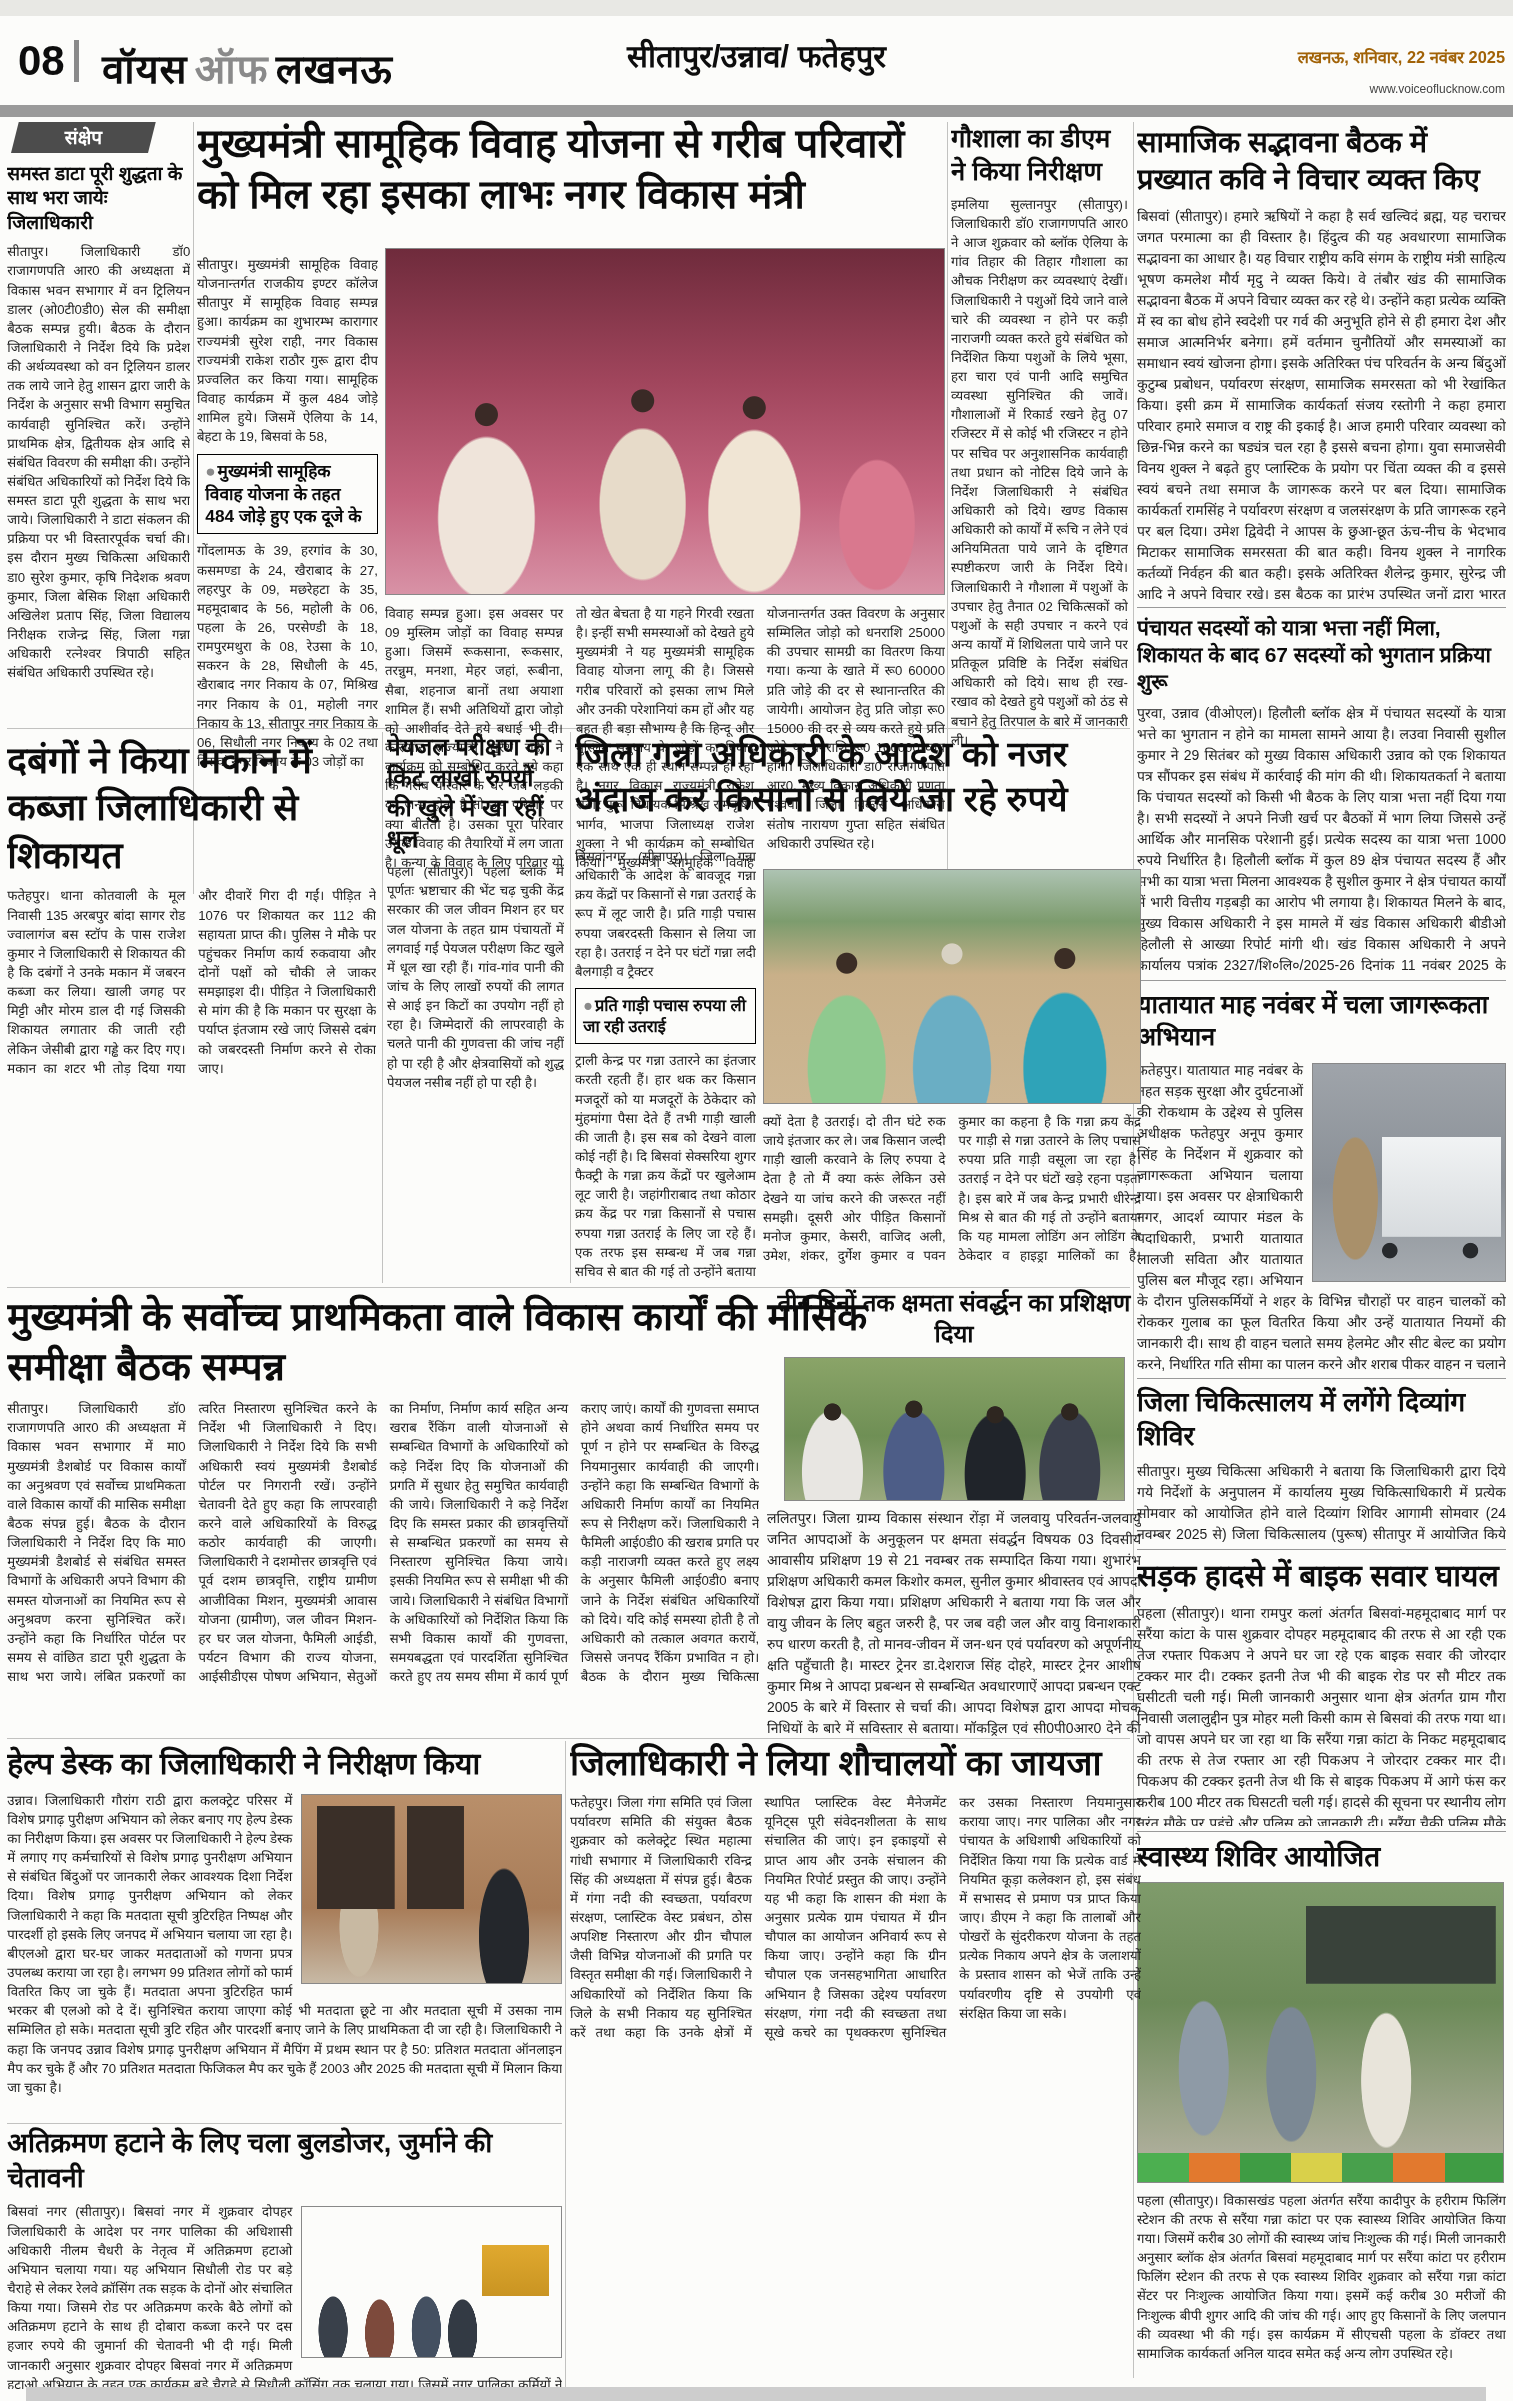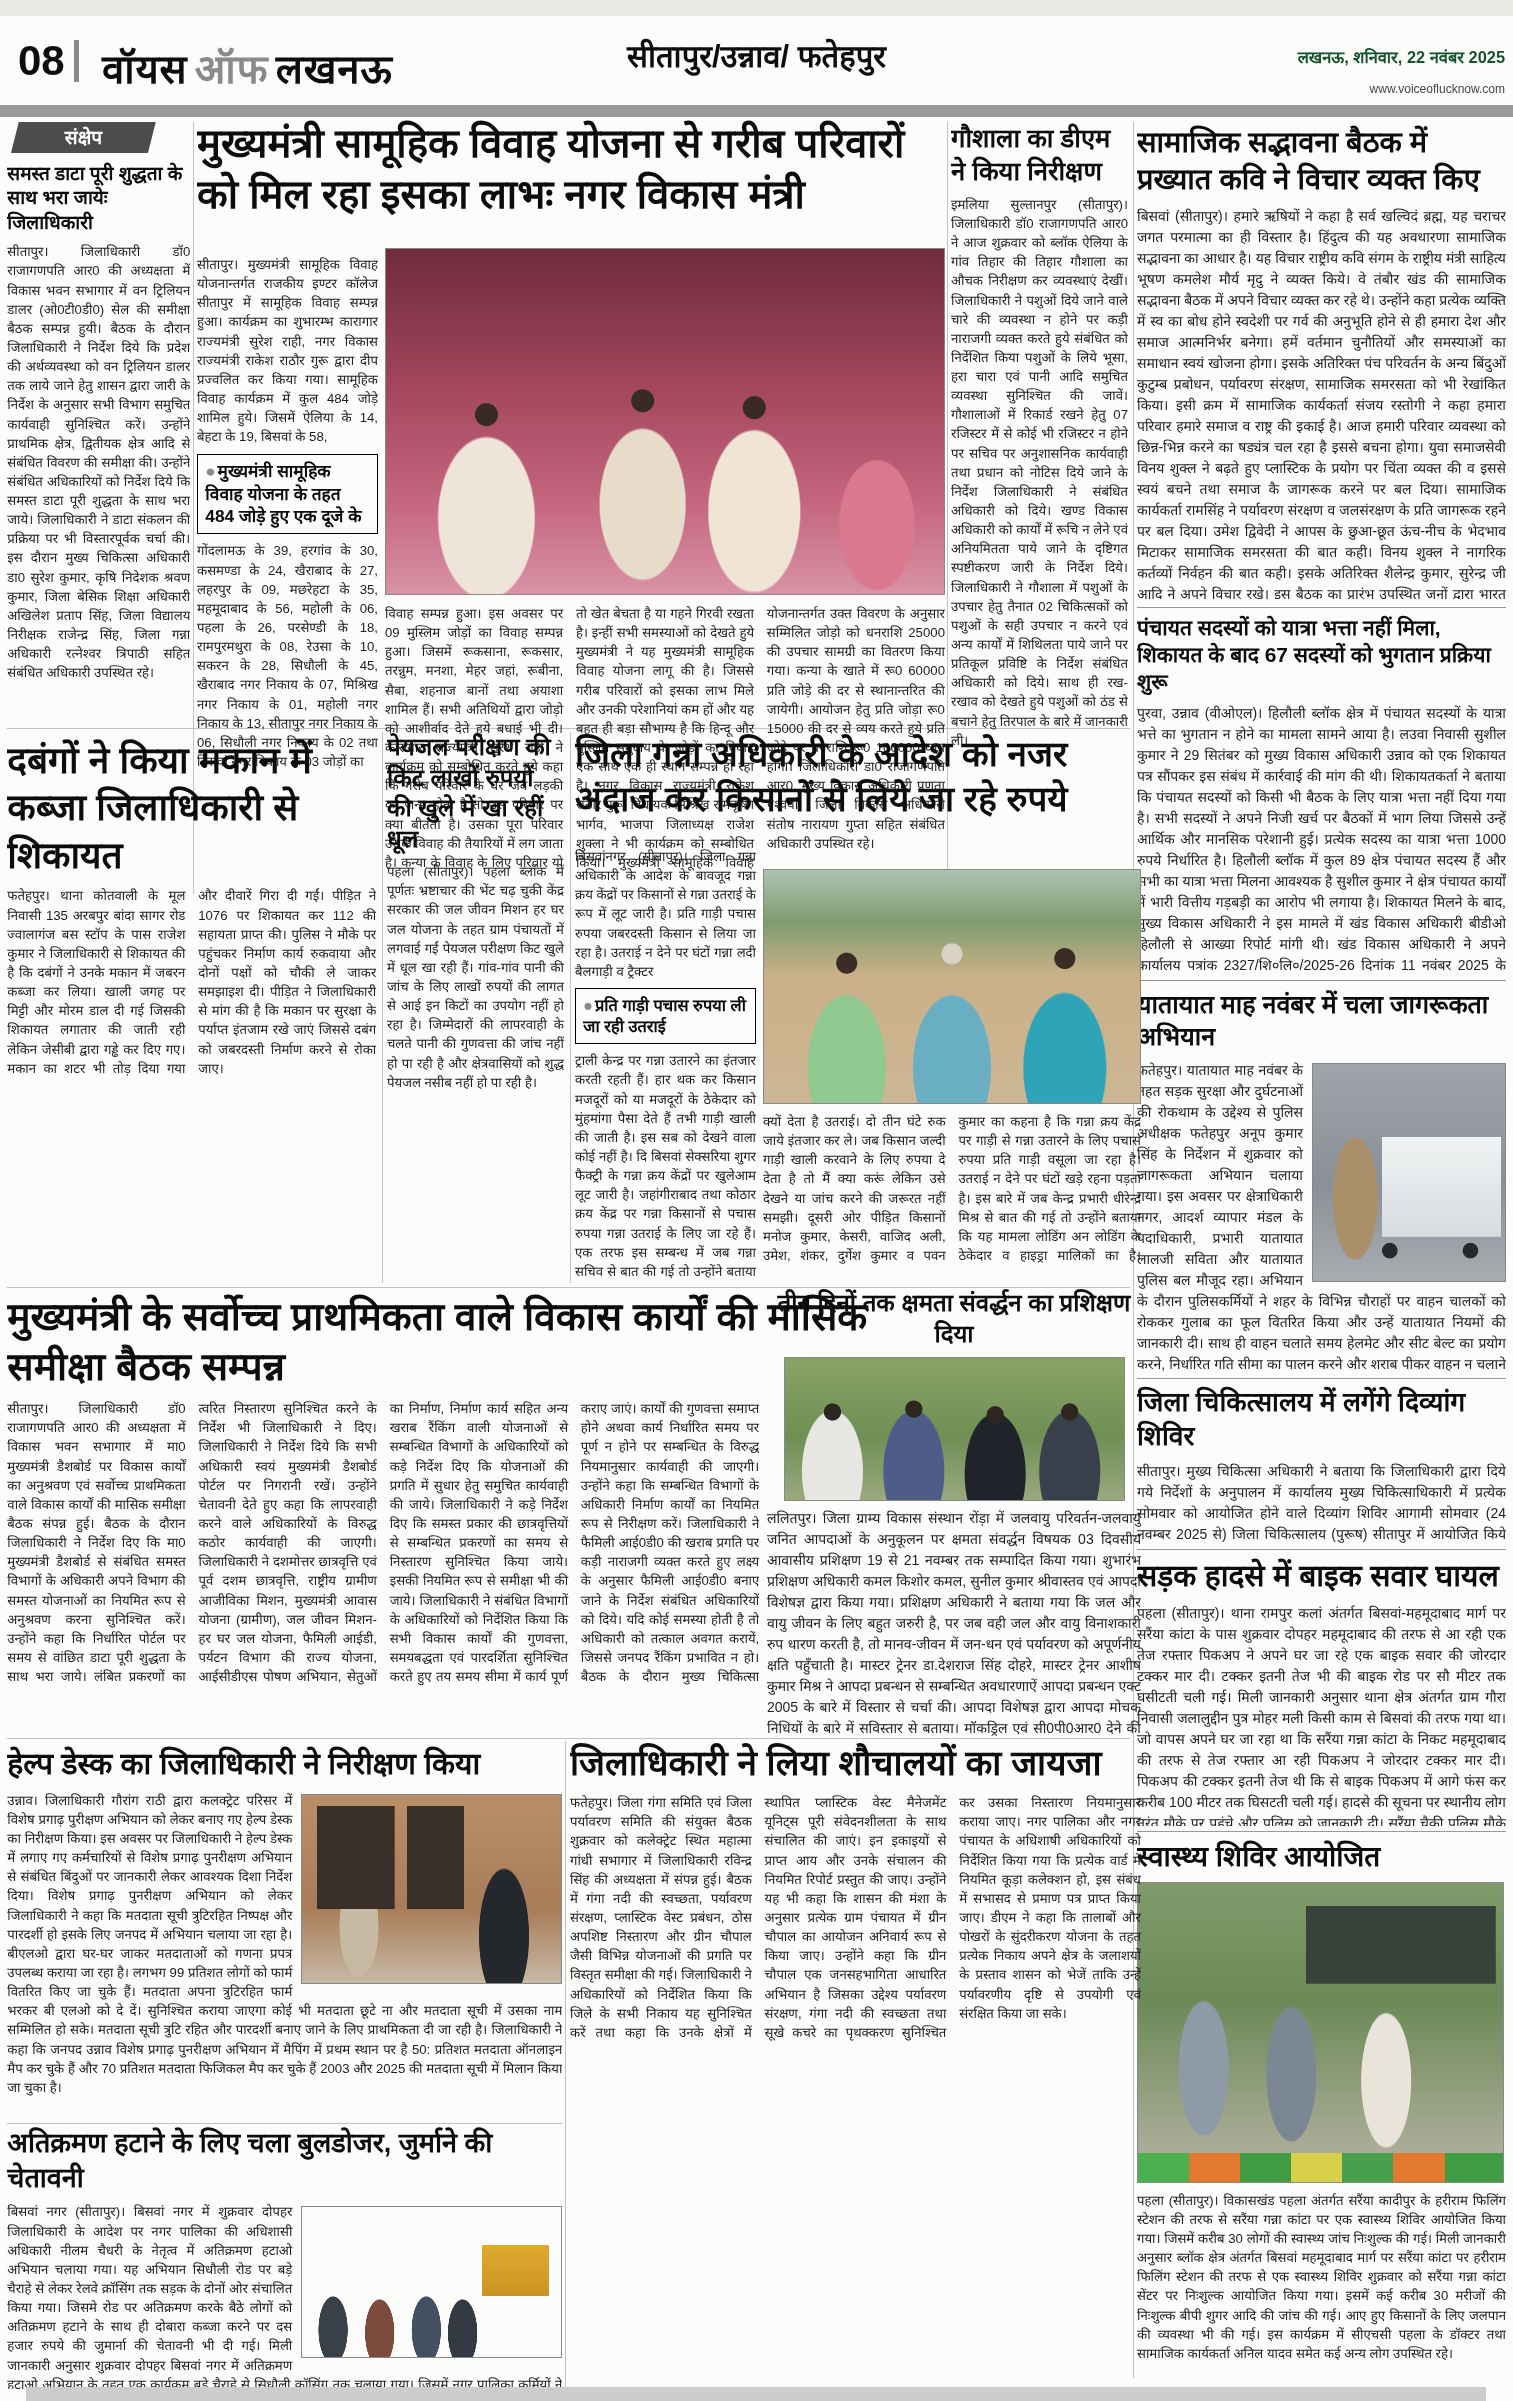--- a/index.html
+++ b/index.html
@@ -5,21 +5,21 @@
   *{box-sizing:border-box;margin:0;padding:0}
   html,body{background:#e8e8e4}
   .page{position:relative;width:1513px;height:2401px;margin:16px auto;background:#fcfcfa;
         font-family:"Liberation Sans",sans-serif;color:#1c1c1c;overflow:hidden}
   
   .pageno{position:absolute;left:18px;top:24px;font-size:42px;font-weight:bold;color:#0d0d0d;
           border-right:5.5px solid #8a8a8a;padding-right:9px;line-height:1}
   .brand{position:absolute;left:102px;top:24px;font-size:40px;font-weight:bold;color:#0d0d0d;letter-spacing:0.9px}
   .brand .mid{color:#8a8a8a;padding:0 7.3px}
   .edition{position:absolute;left:501px;top:18px;width:511px;text-align:center;font-size:31px;font-weight:bold;color:#0d0d0d}
-  .pubdate{position:absolute;left:1187px;top:29px;width:318px;text-align:right;font-size:16.4px;font-weight:bold;color:#14532d}
+  .pubdate{position:absolute;left:1187px;top:29px;width:318px;text-align:right;font-size:16.4px;font-weight:bold;color:#a16207}
   .website{position:absolute;left:1187px;top:66px;width:318px;text-align:right;font-size:12px;color:#444}
   .topbar{position:absolute;left:0;top:89px;width:1513px;height:12px;background:#9a9a9a}
   .footbar{position:absolute;left:25.6px;top:2371px;width:1460px;height:27px;background:#cdcdcd}
   
   .art{position:absolute;overflow:hidden}
   .hl{font-weight:bold;color:#0c0c0c;line-height:1.28;margin-bottom:7.3px}
   .bd{font-size:13.2px;line-height:1.45;text-align:justify;color:#1d1d1d}
   .bd-lg{font-size:14px;line-height:1.5;text-align:justify;color:#1d1d1d}
   .cols2{column-count:2;column-gap:12.8px}
   .cols3{column-count:3;column-gap:12.8px}

